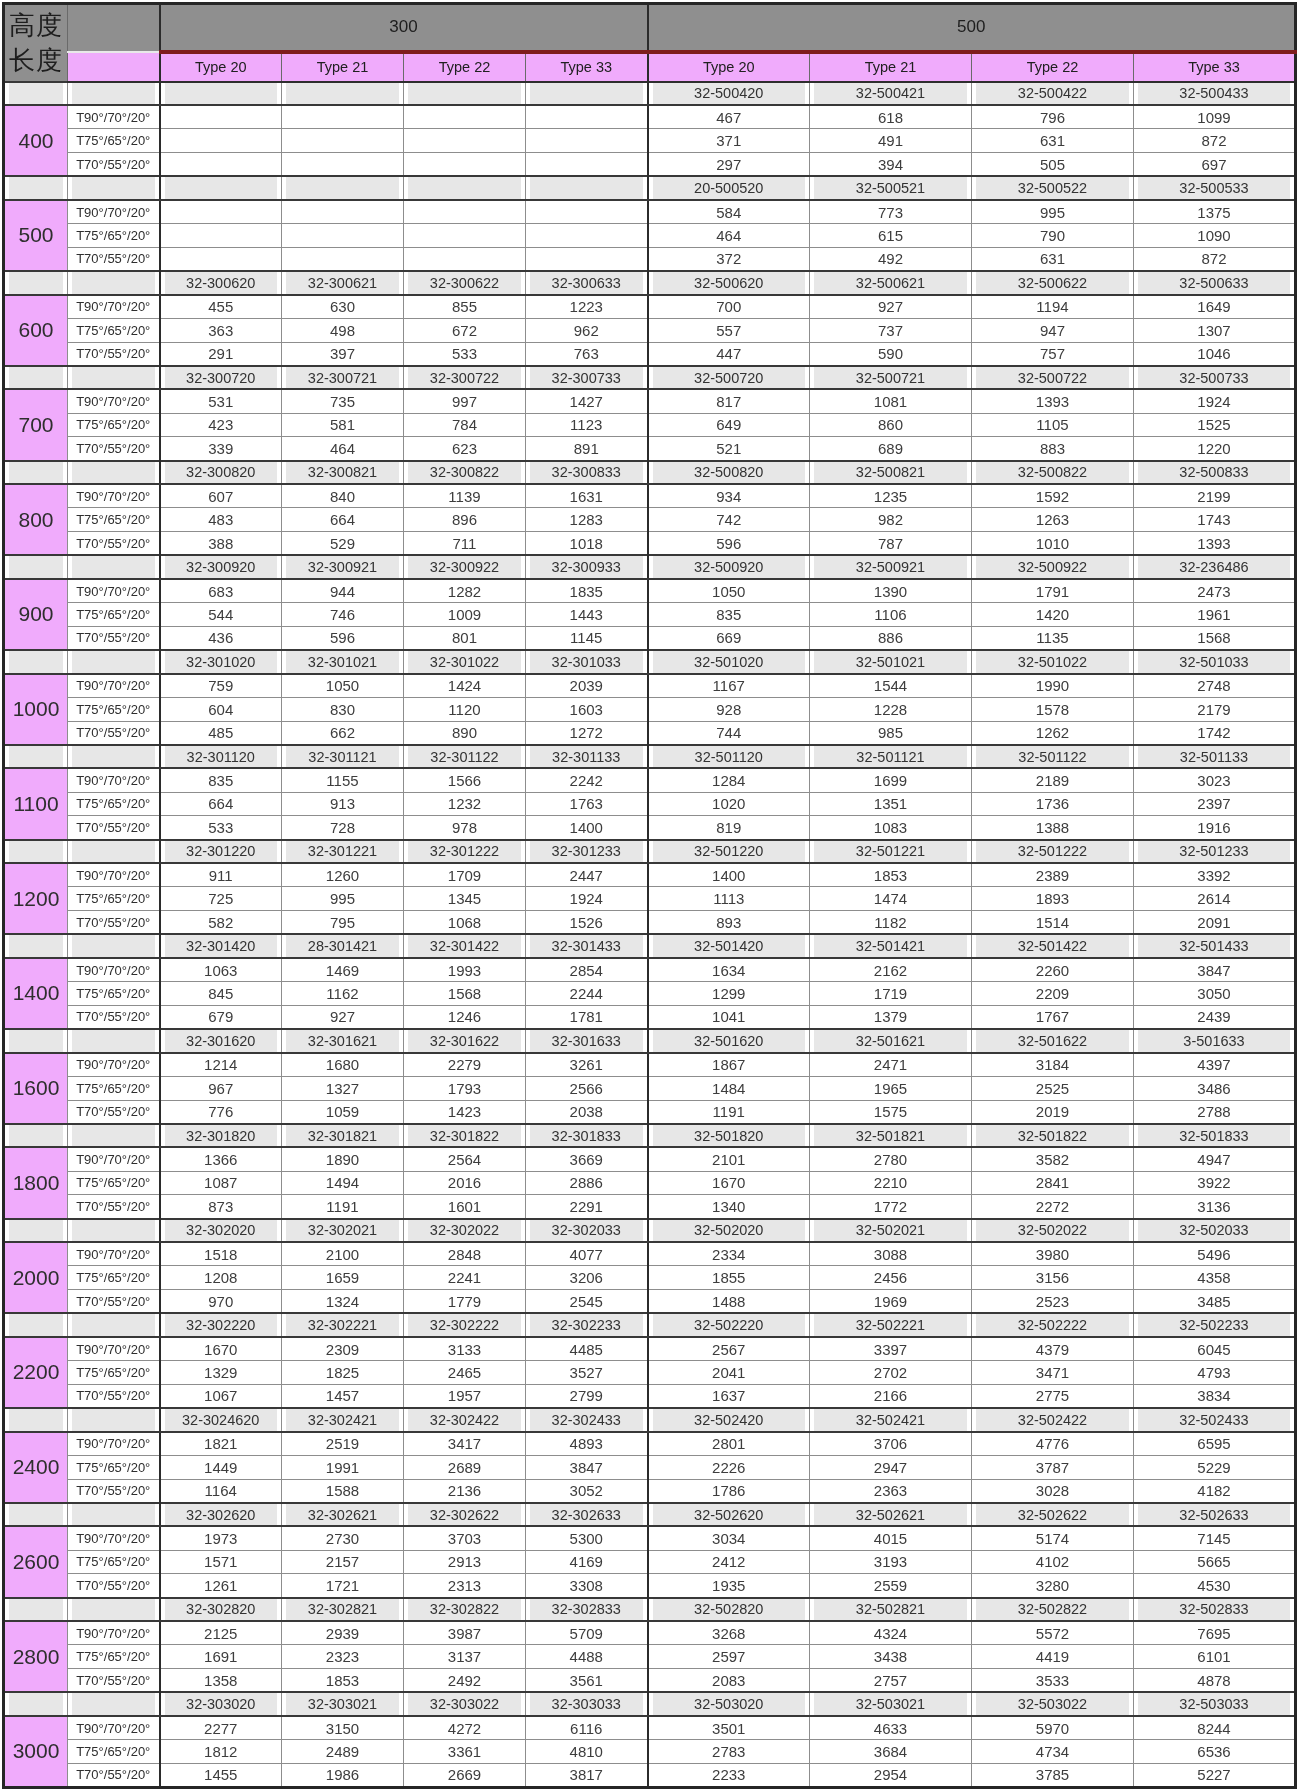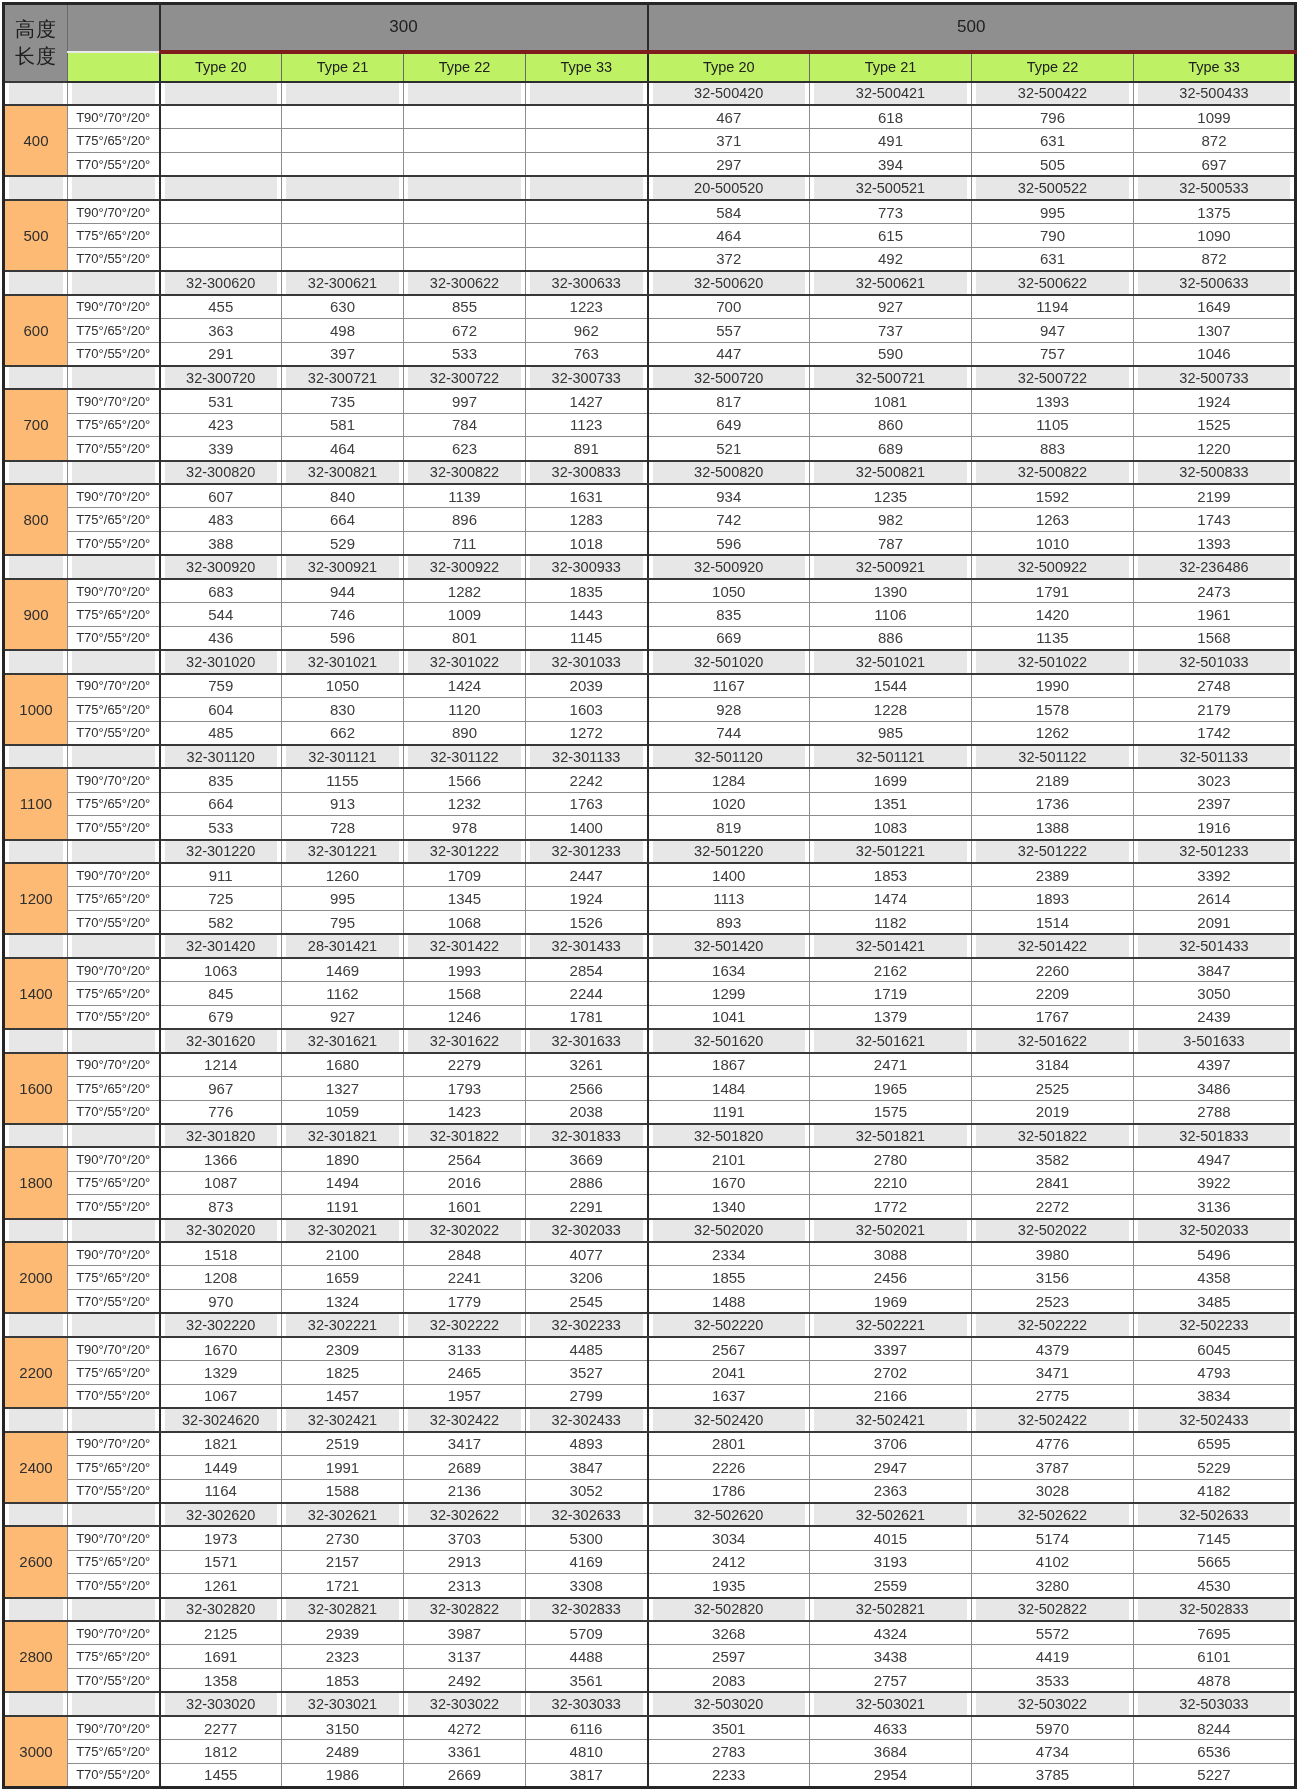--- a/index.html
+++ b/index.html
@@ -2,30 +2,30 @@
 <html><head>
 <meta charset="utf-8">
 <style>
   html,body{margin:0;padding:0;background:#ffffff;}
   body{width:1300px;font-family:"Liberation Sans","DejaVu Sans",sans-serif;color:#3a3a3a;}
   table{border-collapse:collapse;table-layout:fixed;margin:2px auto 0 2px;border:3px solid #262626;width:1294px;}
   td,th{padding:0;text-align:center;vertical-align:middle;overflow:hidden;white-space:nowrap;}
   
   th{font-weight:normal;}
   .h-dark{background:#8f8f8f;color:#1e1e1e;border:1px solid #6a6a6a;}
-  .h-corner{font-size:20px;line-height:1.35;text-align:center;letter-spacing:1px;}
+  .h-corner{font-size:26px;line-height:1.35;text-align:center;letter-spacing:1px;}
   .h-group{font-size:17px;border-bottom:4px solid #7f1d1d;}
   .h-blank1{border-bottom:2px solid #e9e9e9;}
-  .h-type{background:#bef264;color:#202020;font-size:14.5px;border:1px solid #6a6a6a;border-bottom:2px solid #2e2e2e;}
+  .h-type{background:#f0abfc;color:#202020;font-size:14.5px;border:1px solid #6a6a6a;border-bottom:2px solid #2e2e2e;}
   tr.head1{height:48px;}
   tr.head2{height:30px;}
   
   tbody tr{height:23.7px;}
   tbody td{border:1px solid #8d8d8d;font-size:15px;}
-  td.len{background:#fdba74;font-size:15px;color:#2e2e2e;border-left:none;}
+  td.len{background:#f0abfc;font-size:21px;color:#2e2e2e;border-left:none;}
   td.temp{background:#ffffff;font-size:13px;color:#2e2e2e;}
   td.val{background:#ffffff;color:#3d3d3d;}
   tr.model-row td{background:#e7e7e7;color:#333;font-size:14.5px;
     border-top:2px solid #383838;border-bottom:2px solid #383838;
     box-shadow:inset 4px 0 0 #ffffff,inset -4px 0 0 #ffffff;}
   
   .gl{border-left:2.5px solid #2b2b2b !important;}
   td.temp,th.c2{border-right:2.5px solid #2b2b2b;}
 </style>
 </head>

